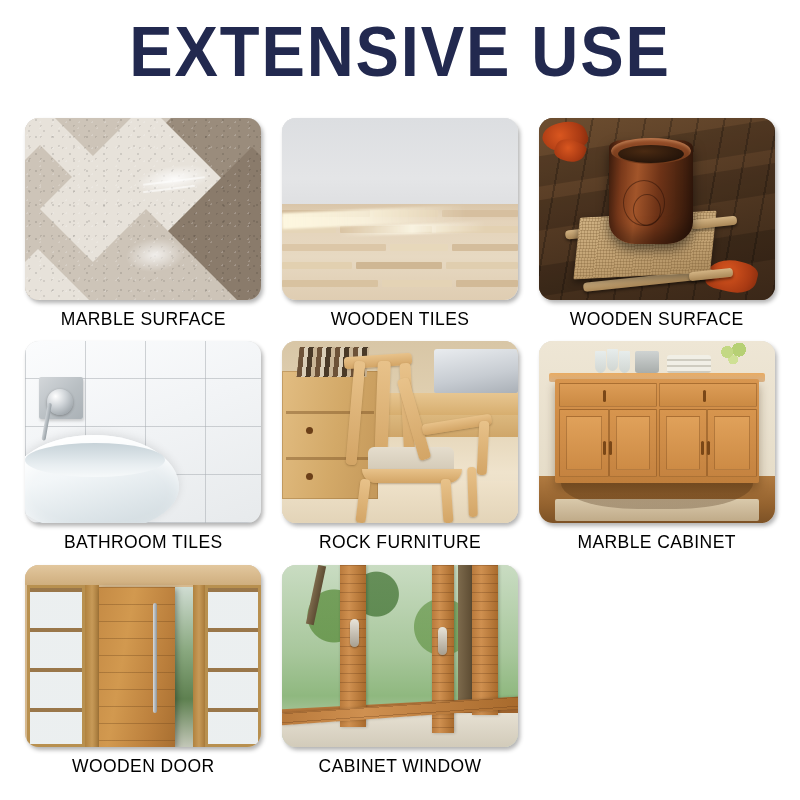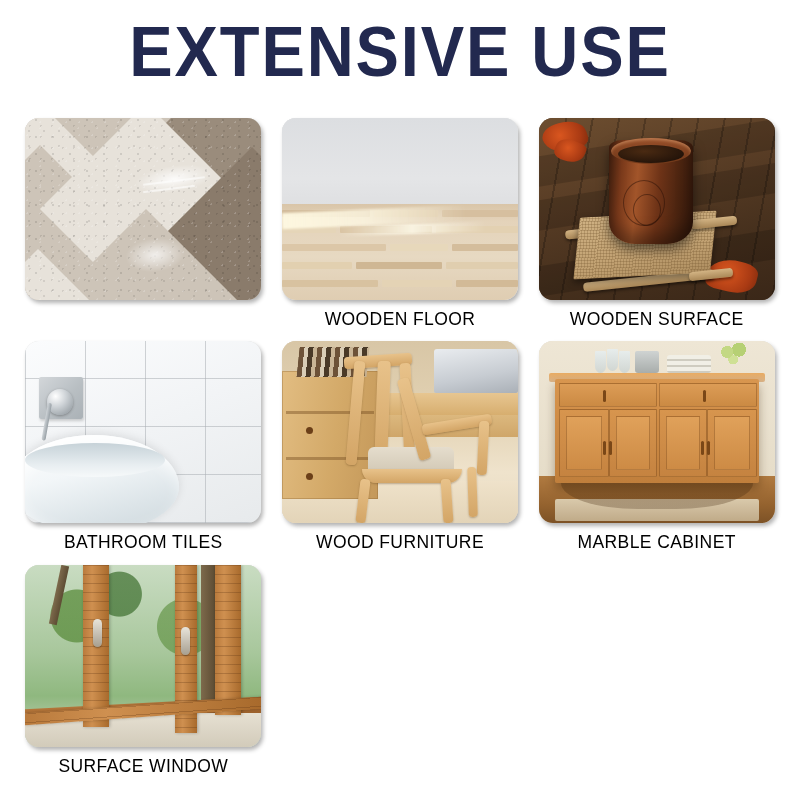--- a/index.html
+++ b/index.html
@@ -614,20 +614,21 @@
           <div class="diam m-dark2" style="left:152px; top:60px;"></div>
           <div class="diam m-mid" style="left:46px;  top:122px;"></div>
           <div class="diam m-light" style="left:-62px; top:162px;"></div>
           <div class="grain"></div>
           <div class="gleam1"></div>
           <div class="streak"></div>
           <div class="streak" style="top:70px; width:52px;"></div>
           <div class="gleam2"></div>
         </div>
       </div>
+      <div class="caption">MARBLE SURFACE</div>
     </div>
 
     <div class="cell">
       <div class="thumb">
         <div class="inner wfloor">
           <div class="wall"></div>
           <div class="floor">
             <div class="plank" style="left:0;   top:6px;  width:88px;  background:#d2bb9b;"></div>
             <div class="plank" style="left:92px;top:6px;  width:64px;  background:#e0cdae;"></div>
             <div class="plank" style="left:160px;top:6px; width:76px;  background:#d6bf9f;"></div>
@@ -641,21 +642,21 @@
             <div class="plank" style="left:74px;top:58px; width:86px;  background:#cfb794;"></div>
             <div class="plank" style="left:164px;top:58px;width:72px;  background:#e0ceaf;"></div>
             <div class="plank" style="left:0;   top:76px; width:96px;  background:#d8c2a0;"></div>
             <div class="plank" style="left:100px;top:76px;width:70px;  background:#e4d3b5;"></div>
             <div class="plank" style="left:174px;top:76px;width:62px;  background:#d2ba97;"></div>
           </div>
           <div class="hl"></div>
           <div class="hl2"></div>
         </div>
       </div>
-      <div class="caption">WOODEN FLOOR</div>
+      <div class="caption">WOODEN TILES</div>
     </div>
 
     <div class="cell">
       <div class="thumb">
         <div class="inner wprod">
           <div class="table"></div>
           <div class="board" style="top:18px;"></div>
           <div class="board" style="top:62px;"></div>
           <div class="board" style="top:128px;"></div>
           <div class="leaf" style="left:4px;  top:4px;  width:44px; height:30px; border-radius:40% 60% 30% 70%; transform:rotate(-18deg);"></div>
@@ -714,21 +715,21 @@
           <div class="seat"></div>
           <div class="bar" style="left:80px;  top:128px; width:100px; height:14px; border-radius:0 0 26px 26px;"></div>
           <div class="bar" style="left:126px; top:36px;  width:12px;  height:84px;  transform:rotate(-16deg);"></div>
           <div class="bar" style="left:140px; top:78px;  width:70px;  height:11px;  transform:rotate(-9deg);"></div>
           <div class="bar" style="left:196px; top:80px;  width:10px;  height:54px;  transform:rotate(3deg);"></div>
           <div class="bar" style="left:76px;  top:138px; width:10px;  height:44px;  transform:rotate(7deg);"></div>
           <div class="bar" style="left:160px; top:138px; width:10px;  height:44px;  transform:rotate(-4deg);"></div>
           <div class="bar" style="left:186px; top:126px; width:9px;   height:50px;  transform:rotate(-2deg);"></div>
         </div>
       </div>
-      <div class="caption">WOOD FURNITURE</div>
+      <div class="caption">ROCK FURNITURE</div>
     </div>
 
     <div class="cell">
       <div class="thumb">
         <div class="inner wcab">
           <div class="wall"></div>
           <div class="floor"></div>
           <div class="rug"></div>
           <div class="glass" style="left:56px;  top:10px;"></div>
           <div class="glass" style="left:68px;  top:8px;"></div>
@@ -751,34 +752,49 @@
             <div class="pull" style="left:146px; top:62px; height:14px;"></div>
             <div class="pull" style="left:152px; top:62px; height:14px;"></div>
           </div>
           <div class="legspace"></div>
         </div>
       </div>
       <div class="caption">MARBLE CABINET</div>
     </div>
 
 
+    <div class="cell">
+      <div class="thumb">
+        <div class="inner wdoor">
+          <div class="ceiling"></div>
+          <div class="sidepanel" style="left:2px;  width:58px;"></div>
+          <div class="frame" style="left:60px; width:14px;"></div>
+          <div class="gap"></div>
+          <div class="frame" style="left:168px; width:12px;"></div>
+          <div class="sidepanel" style="left:180px; width:56px;"></div>
+          <div class="leaf"></div>
+          <div class="handle"></div>
+        </div>
+      </div>
+      <div class="caption">WOODEN DOOR</div>
+    </div>
 
     <div class="cell">
       <div class="thumb">
         <div class="inner wwin">
           <div class="outside"></div>
           <div class="trunk" style="left:176px; top:0;   width:14px; height:150px;"></div>
           <div class="trunk" style="left:30px;  top:0;   width:8px;  height:60px; transform:rotate(12deg);"></div>
           <div class="sillwood"></div>
           <div class="sill"></div>
           <div class="mullion" style="left:58px;  top:0;  width:26px; height:162px;"></div>
           <div class="mullion" style="left:150px; top:0;  width:22px; height:168px;"></div>
           <div class="mullion" style="left:190px; top:0;  width:26px; height:150px;"></div>
           <div class="mullion" style="left:0;    top:140px; width:236px; height:12px; transform:skewY(-4deg);"></div>
           <div class="whandle" style="left:68px;  top:54px;"></div>
           <div class="whandle" style="left:156px; top:62px;"></div>
         </div>
       </div>
-      <div class="caption">SURFACE WINDOW</div>
+      <div class="caption">CABINET WINDOW</div>
     </div>
 
   </div>
 </div>
 
 </body></html>

